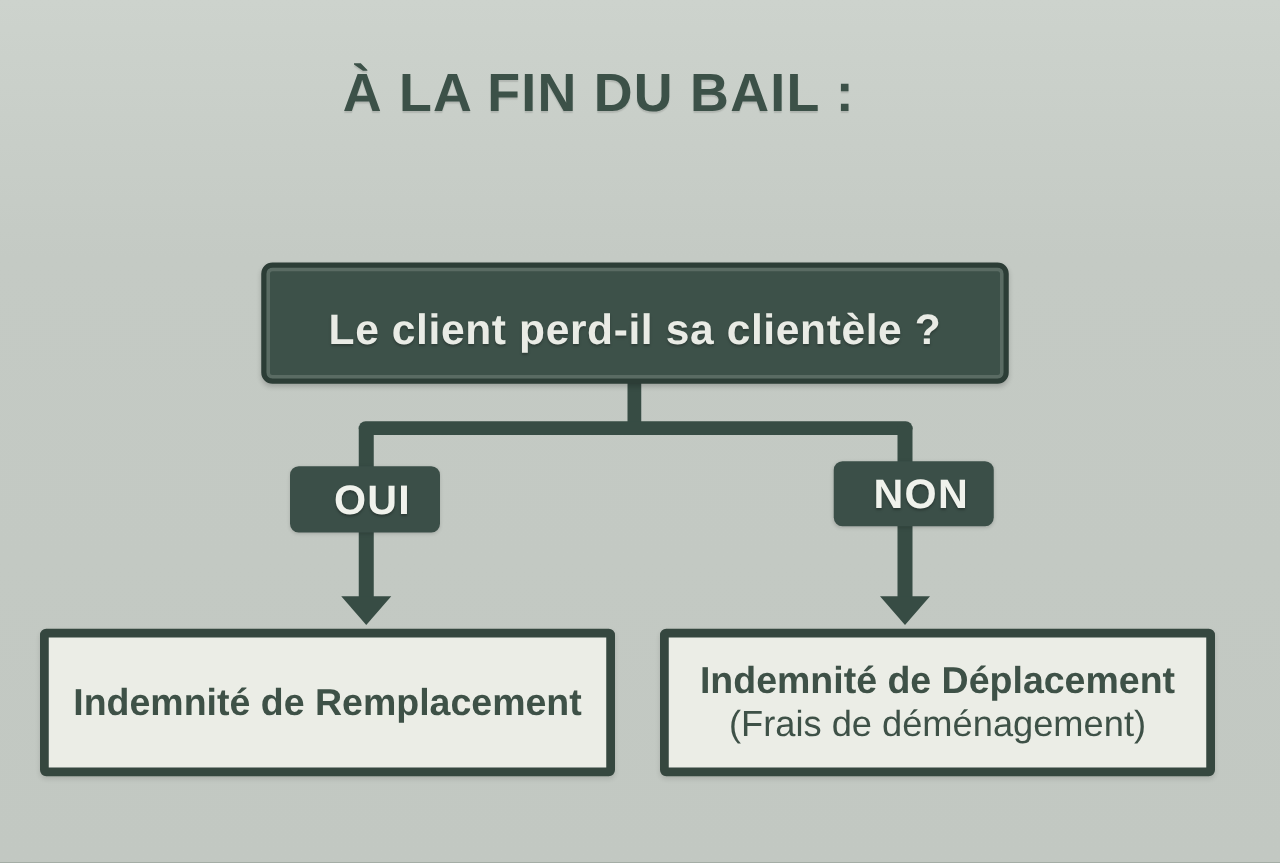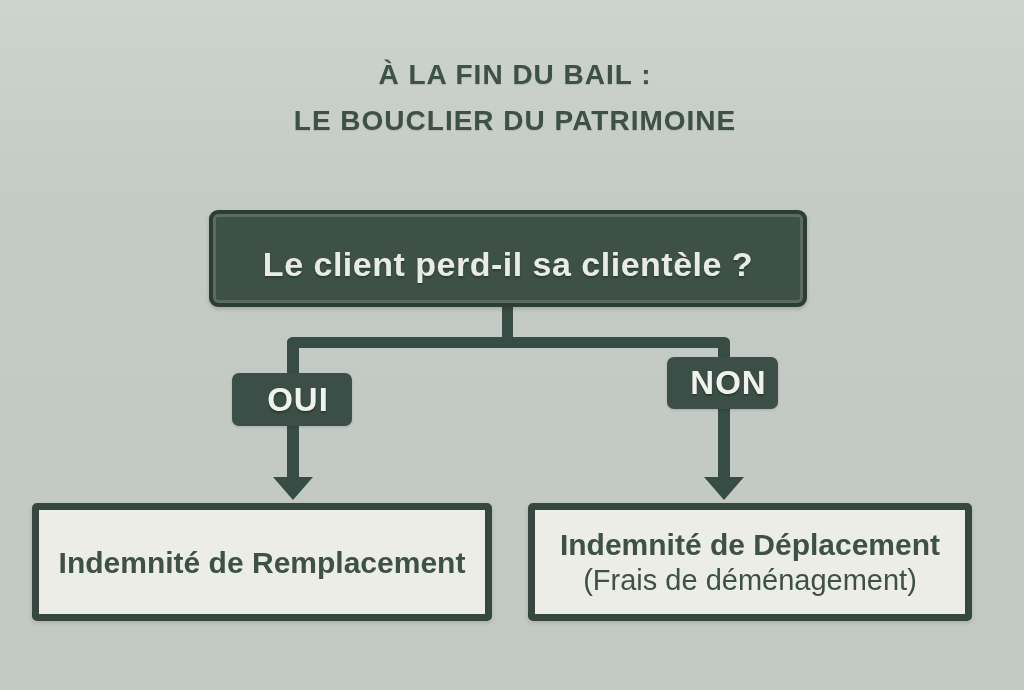--- a/index.html
+++ b/index.html
@@ -18,25 +18,24 @@
 
   
   .title {
     position: absolute;
     left: 0;
     top: 52px;
     width: 958px;
     text-align: center;
     color: #3c5148;
     font-weight: bold;
-    font-size: 28px;
+    font-size: 43px;
     line-height: 46px;
     letter-spacing: 1px;
     text-shadow: 0 1px 1px rgba(0,0,0,0.12);
-    padding-left: 36px;
   }
   .title div { white-space: nowrap; }
 
   
   .decision-box {
     position: absolute;
     left: 209px;
     top: 210px;
     width: 598px;
     height: 97px;
@@ -91,21 +90,21 @@
     justify-content: center;
     color: #f0f2ec;
     font-weight: bold;
     font-size: 33px;
     letter-spacing: 1px;
     text-shadow: 0 2px 2px rgba(0,0,0,0.28);
     box-shadow: 0 1px 3px rgba(0,0,0,0.15);
     padding-left: 12px;
   }
   .branch-label.oui { left: 232px; top: 373px; width: 120px; height: 53px; }
-  .branch-label.non { left: 667px; top: 357px; width: 111px; height: 52px; align-items: center; }
+  .branch-label.non { left: 667px; top: 369px; width: 128px; height: 52px; align-items: center; }
 
   
   .outcome-box {
     position: absolute;
     top: 503px;
     height: 118px;
     box-sizing: border-box;
     background: #ebede6;
     border: 7px solid #35473f;
     border-radius: 5px;
@@ -132,21 +131,20 @@
     white-space: nowrap;
   }
 </style>
 </head>
 <body>
 
 <div class="stage">
 
   <div class="title">
     <div>À LA FIN DU BAIL :</div>
-    <div>LE BOUCLIER DU PATRIMOINE</div>
   </div>
 
   <div class="line stem"></div>
   <div class="line hbar"></div>
   <div class="line vline-left"></div>
   <div class="line vline-right"></div>
   <div class="arrowhead left"></div>
   <div class="arrowhead right"></div>
 
   <div class="decision-box">

